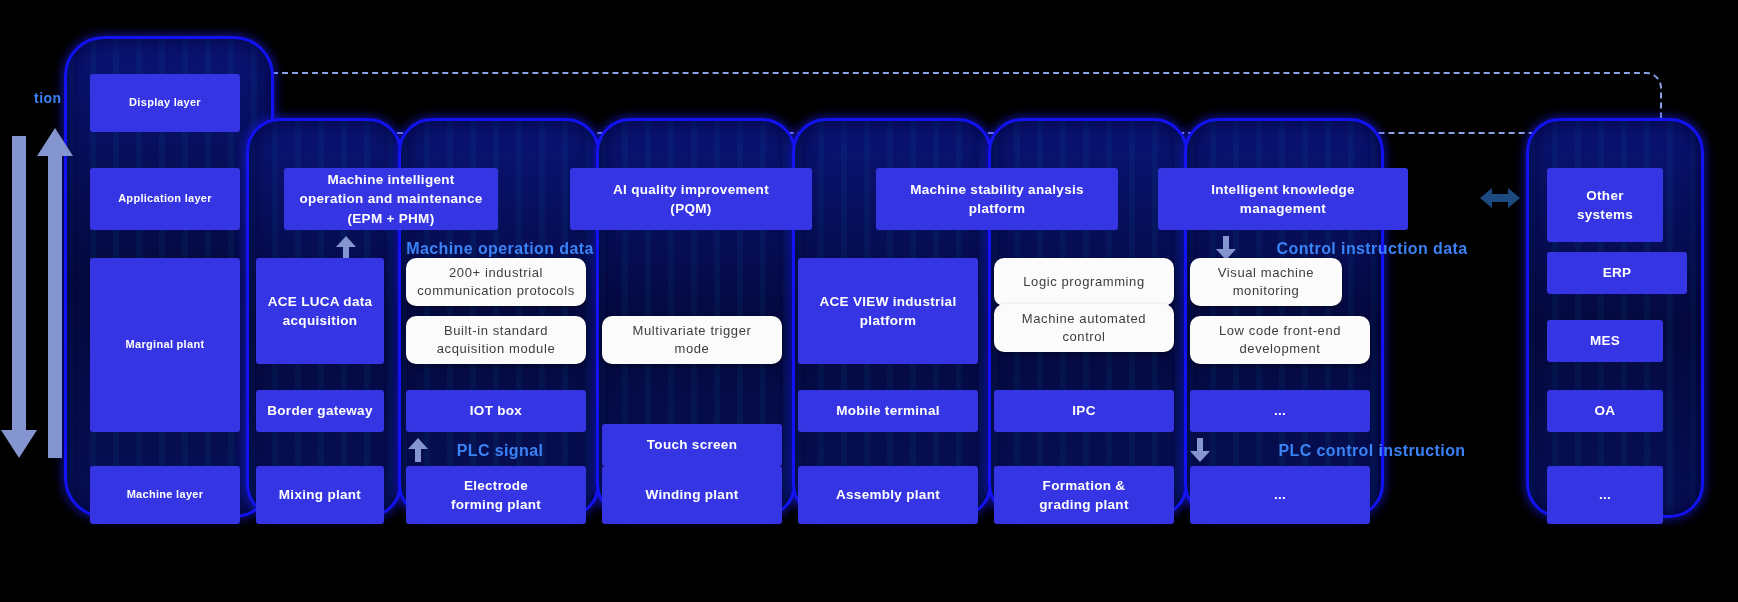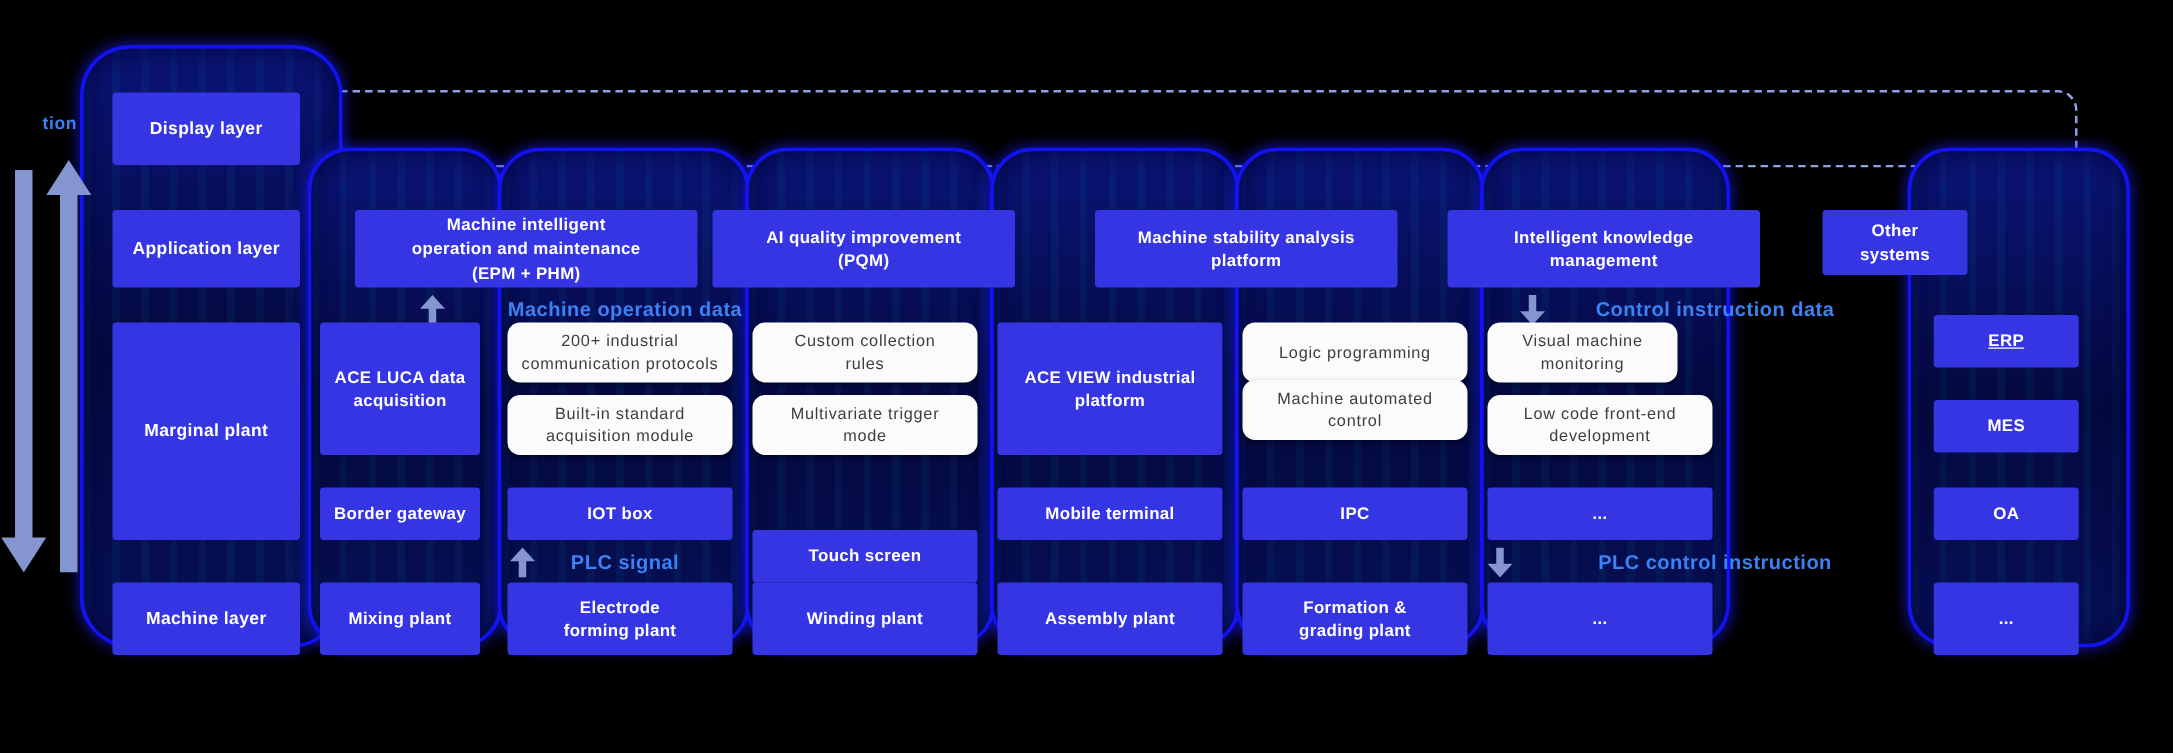--- a/index.html
+++ b/index.html
@@ -19,21 +19,21 @@
   .dashed-extent{
     position:absolute;z-index:0;
     border:2px dashed #8ba2e8;border-left:none;border-radius:0 16px 16px 0;
   }
   .bluebox{
     position:absolute;z-index:3;background:#3535e4;color:#ffffff;
     font-weight:bold;font-size:13.5px;line-height:1.42;letter-spacing:.3px;
     display:flex;align-items:center;justify-content:center;text-align:center;
     white-space:pre-line;border-radius:3px;
   }
-  .bluebox.big{font-size:14px;}
+  .bluebox.big{font-size:11px;}
   .whitebox{
     position:absolute;z-index:3;background:#fbfbfb;color:#3d3d3d;
     font-size:13px;line-height:1.4;letter-spacing:.6px;
     display:flex;align-items:center;justify-content:center;text-align:center;
     white-space:pre-line;border-radius:10px;box-shadow:0 2px 4px rgba(0,0,0,.4);
   }
   .flowlabel{
     position:absolute;z-index:3;color:#3b82f6;font-weight:bold;font-size:16px;
     letter-spacing:.4px;text-align:center;
   }
@@ -65,72 +65,70 @@
   <svg class="arrow" style="left:37px;top:128px;" width="36" height="330" viewBox="0 0 36 330">
     <polygon points="18,0 36,28 25,28 25,330 11,330 11,28 0,28" fill="#8495cf"></polygon>
   </svg>
   <div class="truncated" style="left:34px;top:90px;">tion</div>
 
   <div class="bluebox big" style="left:90px;top:74px;width:150px;height:58px;">Display layer</div>
   <div class="bluebox big" style="left:90px;top:168px;width:150px;height:62px;">Application layer</div>
   <div class="bluebox big" style="left:90px;top:258px;width:150px;height:174px;">Marginal plant</div>
   <div class="bluebox big" style="left:90px;top:466px;width:150px;height:58px;">Machine layer</div>
 
-  <div class="bluebox" style="left:284px;top:168px;width:274px;height:62px;">Machine intelligent
+  <div class="bluebox" style="left:284px;top:168px;width:214px;height:62px;">Machine intelligent
 operation and maintenance
 (EPM + PHM)</div>
   <div class="bluebox" style="left:570px;top:168px;width:242px;height:62px;">AI quality improvement
 (PQM)</div>
   <div class="bluebox" style="left:876px;top:168px;width:242px;height:62px;">Machine stability analysis
 platform</div>
   <div class="bluebox" style="left:1158px;top:168px;width:250px;height:62px;">Intelligent knowledge
 management</div>
   <svg class="arrow" style="left:1480px;top:186px;" width="40" height="24" viewBox="0 0 40 24">
     <polygon points="0,12 12,2 12,8 28,8 28,2 40,12 28,22 28,16 12,16 12,22" fill="#1d4a7e"></polygon>
   </svg>
-  <div class="bluebox" style="left:1458px;top:168px;width:116px;height:52px;">Other
+  <div class="bluebox" style="left:1547px;top:168px;width:116px;height:74px;">Other
 systems</div>
 
   <svg class="arrow" style="left:336px;top:236px;" width="20" height="24" viewBox="0 0 20 24">
     <polygon points="10,0 20,11 13,11 13,24 7,24 7,11 0,11" fill="#8495cf"></polygon>
   </svg>
   <div class="flowlabel" style="left:380px;top:240px;width:240px;">Machine operation data</div>
   <svg class="arrow" style="left:1216px;top:236px;" width="20" height="24" viewBox="0 0 20 24">
     <polygon points="10,24 20,13 13,13 13,0 7,0 7,13 0,13" fill="#8495cf"></polygon>
   </svg>
   <div class="flowlabel" style="left:1252px;top:240px;width:240px;">Control instruction data</div>
 
   <div class="bluebox" style="left:256px;top:258px;width:128px;height:106px;">ACE LUCA data
 acquisition</div>
   <div class="whitebox" style="left:406px;top:258px;width:180px;height:48px;">200+ industrial
 communication protocols</div>
   <div class="whitebox" style="left:406px;top:316px;width:180px;height:48px;">Built-in standard
 acquisition module</div>
-  <div class="whitebox" style="left:602px;top:258px;width:180px;height:48px;">Custom collection
-rules</div>
   <div class="whitebox" style="left:602px;top:316px;width:180px;height:48px;">Multivariate trigger
 mode</div>
   <div class="bluebox" style="left:798px;top:258px;width:180px;height:106px;">ACE VIEW industrial
 platform</div>
   <div class="whitebox" style="left:994px;top:258px;width:180px;height:48px;">Logic programming</div>
   <div class="whitebox" style="left:994px;top:304px;width:180px;height:48px;">Machine automated
 control</div>
   <div class="whitebox" style="left:1190px;top:258px;width:152px;height:48px;">Visual machine
 monitoring</div>
   <div class="whitebox" style="left:1190px;top:316px;width:180px;height:48px;">Low code front-end
 development</div>
 
   <div class="bluebox" style="left:256px;top:390px;width:128px;height:42px;">Border gateway</div>
   <div class="bluebox" style="left:406px;top:390px;width:180px;height:42px;">IOT box</div>
   <div class="bluebox" style="left:602px;top:390px;width:180px;height:42px;margin-top:34px;">Touch screen</div>
   <div class="bluebox" style="left:798px;top:390px;width:180px;height:42px;">Mobile terminal</div>
   <div class="bluebox" style="left:994px;top:390px;width:180px;height:42px;">IPC</div>
   <div class="bluebox" style="left:1190px;top:390px;width:180px;height:42px;">...</div>
 
-  <div class="bluebox" style="left:1547px;top:252px;width:116px;height:42px;text-decoration:underline;">ERP</div>
+  <div class="bluebox" style="left:1547px;top:252px;width:140px;height:42px;">ERP</div>
   <div class="bluebox" style="left:1547px;top:320px;width:116px;height:42px;">MES</div>
   <div class="bluebox" style="left:1547px;top:390px;width:116px;height:42px;">OA</div>
 
   <svg class="arrow" style="left:408px;top:438px;" width="20" height="24" viewBox="0 0 20 24">
     <polygon points="10,0 20,11 13,11 13,24 7,24 7,11 0,11" fill="#8495cf"></polygon>
   </svg>
   <div class="flowlabel" style="left:430px;top:442px;width:140px;">PLC signal</div>
   <svg class="arrow" style="left:1190px;top:438px;" width="20" height="24" viewBox="0 0 20 24">
     <polygon points="10,24 20,13 13,13 13,0 7,0 7,13 0,13" fill="#8495cf"></polygon>
   </svg>

